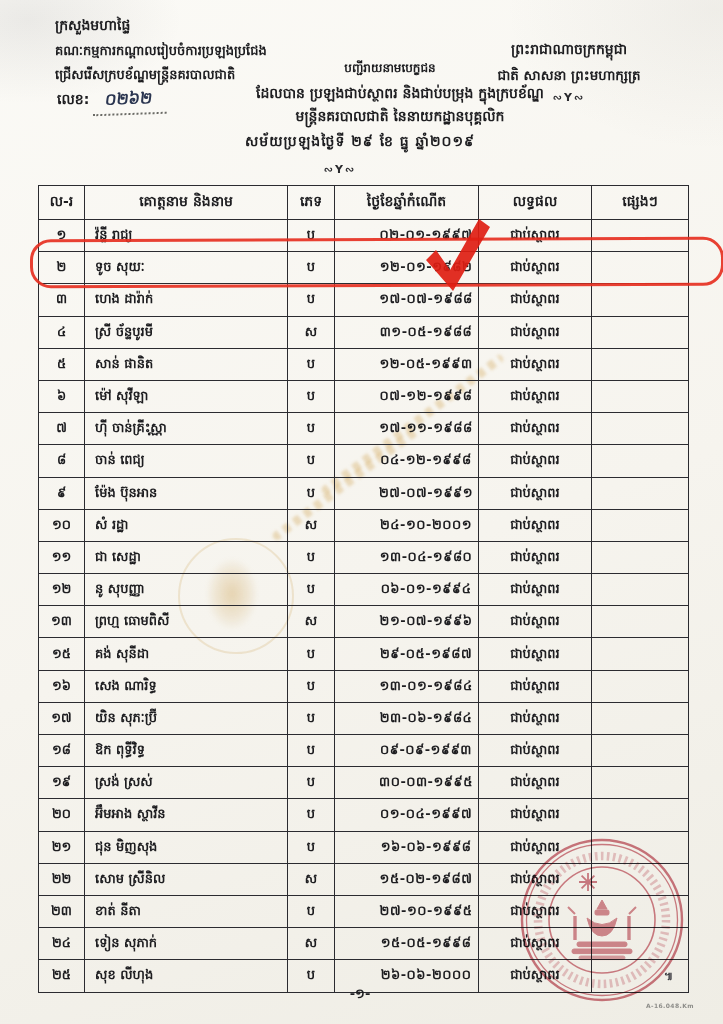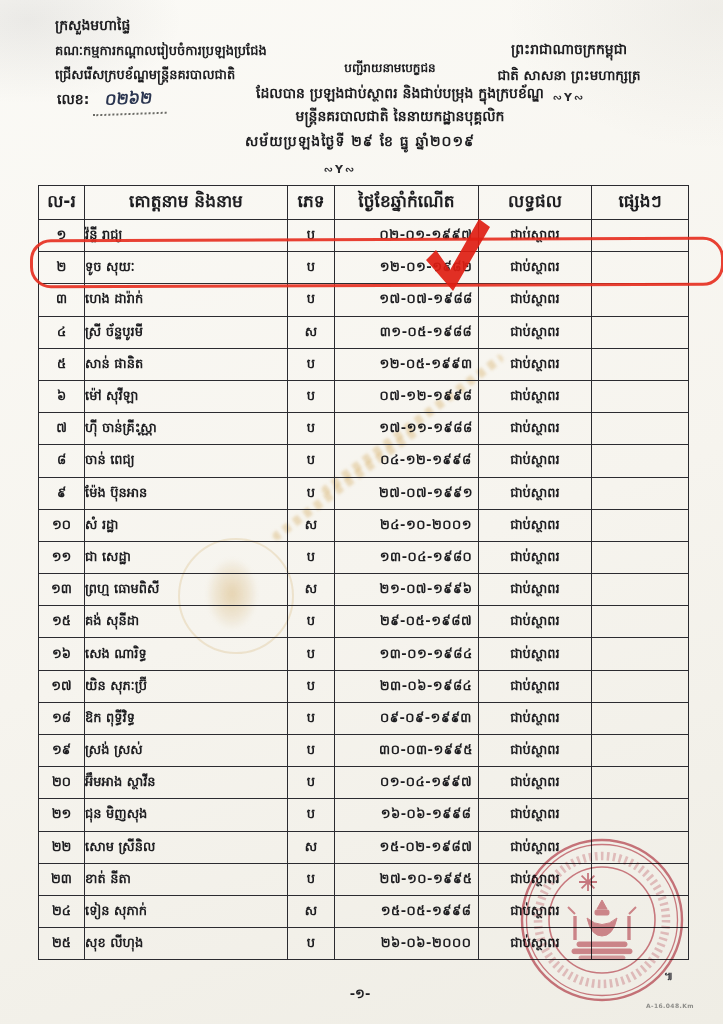--- a/index.html
+++ b/index.html
@@ -39,23 +39,23 @@
   .t2{left:110px;top:84px;width:580px;text-align:center;font-size:14px;}
   .t3{left:110px;top:107px;width:580px;text-align:center;font-size:14px;}
   .session{left:60px;top:132px;width:600px;text-align:center;font-size:14px;letter-spacing:1px;}
   
   table{
     position:absolute;left:38px;top:185px;width:650px;z-index:2;
     border-collapse:collapse;table-layout:fixed;
     font-weight:700;font-size:13px;color:#1d1d20;
   }
   th,td{border:1.6px solid #2b2b30;padding:0;text-align:center;overflow:hidden;}
-  thead th{height:33px;font-size:17px;}
+  thead th{height:33px;font-size:14px;}
   tbody td{height:31.2px;}
-  td.col-name{text-align:left;}
+  td.col-name{text-align:left;padding-left:10px;}
   td.col-dob{letter-spacing:.5px;padding-left:39px;}
   
   .wm{position:absolute;z-index:1;}
   .wm-circle{
     left:178px;top:538px;width:112px;height:112px;border-radius:50%;
     border:2px solid rgba(205,165,85,.22);
   }
   .wm-circle::after{
     content:"";position:absolute;left:26px;top:18px;width:52px;height:72px;
     background:radial-gradient(closest-side,rgba(198,148,58,.34),rgba(198,148,58,.12) 70%,transparent);
@@ -206,20 +206,28 @@
           <td class="col-gender">ស</td>
           <td class="col-dob">២៤-១០-២០០១</td>
           <td class="col-result">ជាប់ស្ថាពរ</td>
           <td class="col-remark"></td>
         </tr>
         <tr>
           <td class="col-no">១១</td>
           <td class="col-name">ជា សេដ្ឋា</td>
           <td class="col-gender">ប</td>
           <td class="col-dob">១៣-០៤-១៩៨០</td>
+          <td class="col-result">ជាប់ស្ថាពរ</td>
+          <td class="col-remark"></td>
+        </tr>
+        <tr>
+          <td class="col-no">១២</td>
+          <td class="col-name">នូ សុបញ្ញា</td>
+          <td class="col-gender">ប</td>
+          <td class="col-dob">០៦-០១-១៩៩៤</td>
           <td class="col-result">ជាប់ស្ថាពរ</td>
           <td class="col-remark"></td>
         </tr>
         <tr>
           <td class="col-no">១៣</td>
           <td class="col-name">ព្រហ្ម ធោមពិសី</td>
           <td class="col-gender">ស</td>
           <td class="col-dob">២១-០៧-១៩៩៦</td>
           <td class="col-result">ជាប់ស្ថាពរ</td>
           <td class="col-remark"></td>

